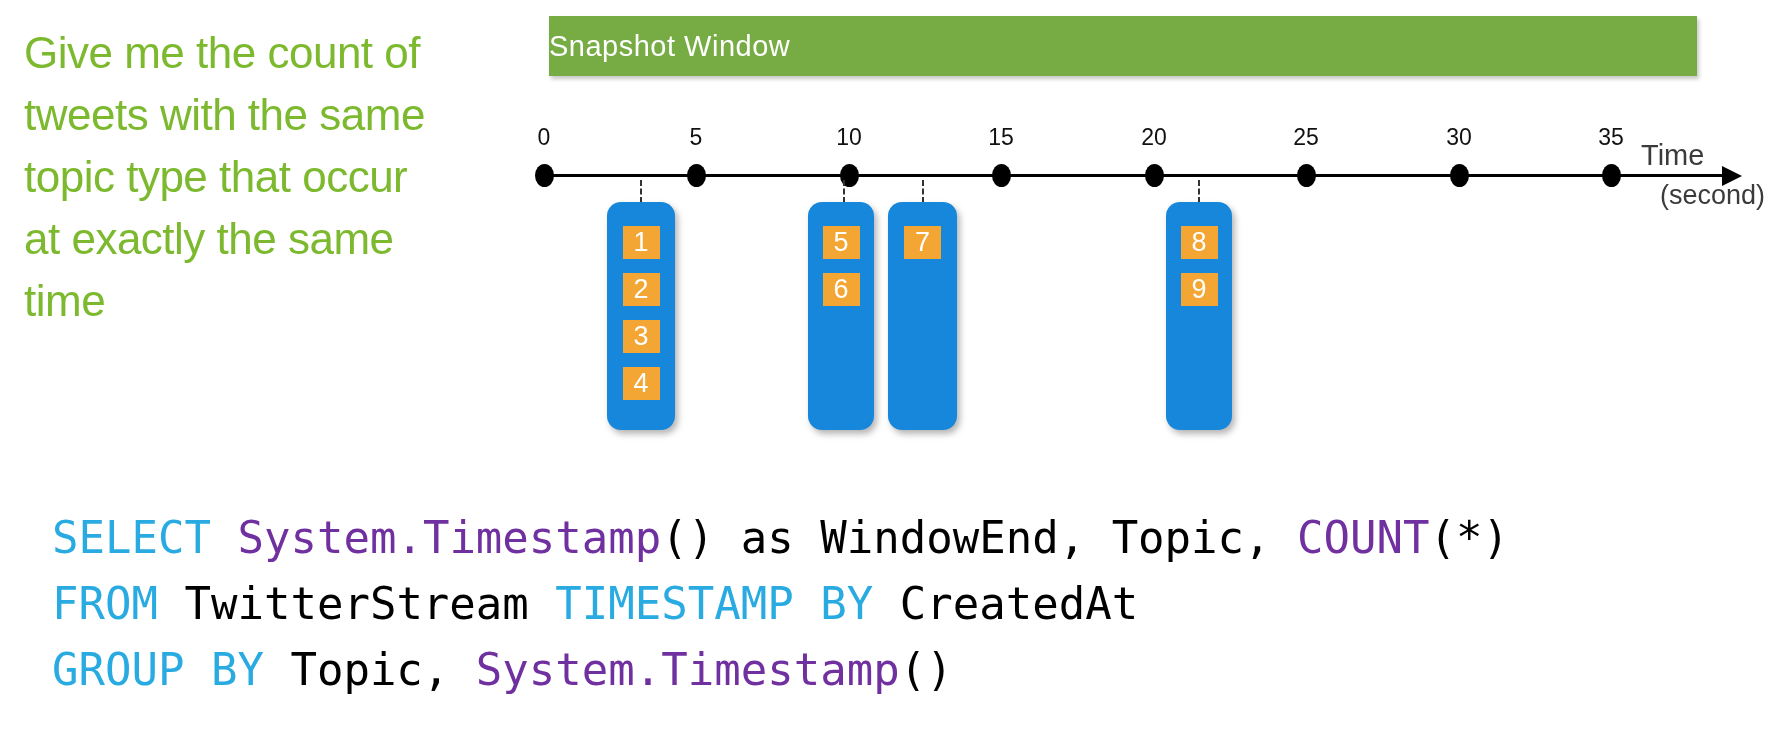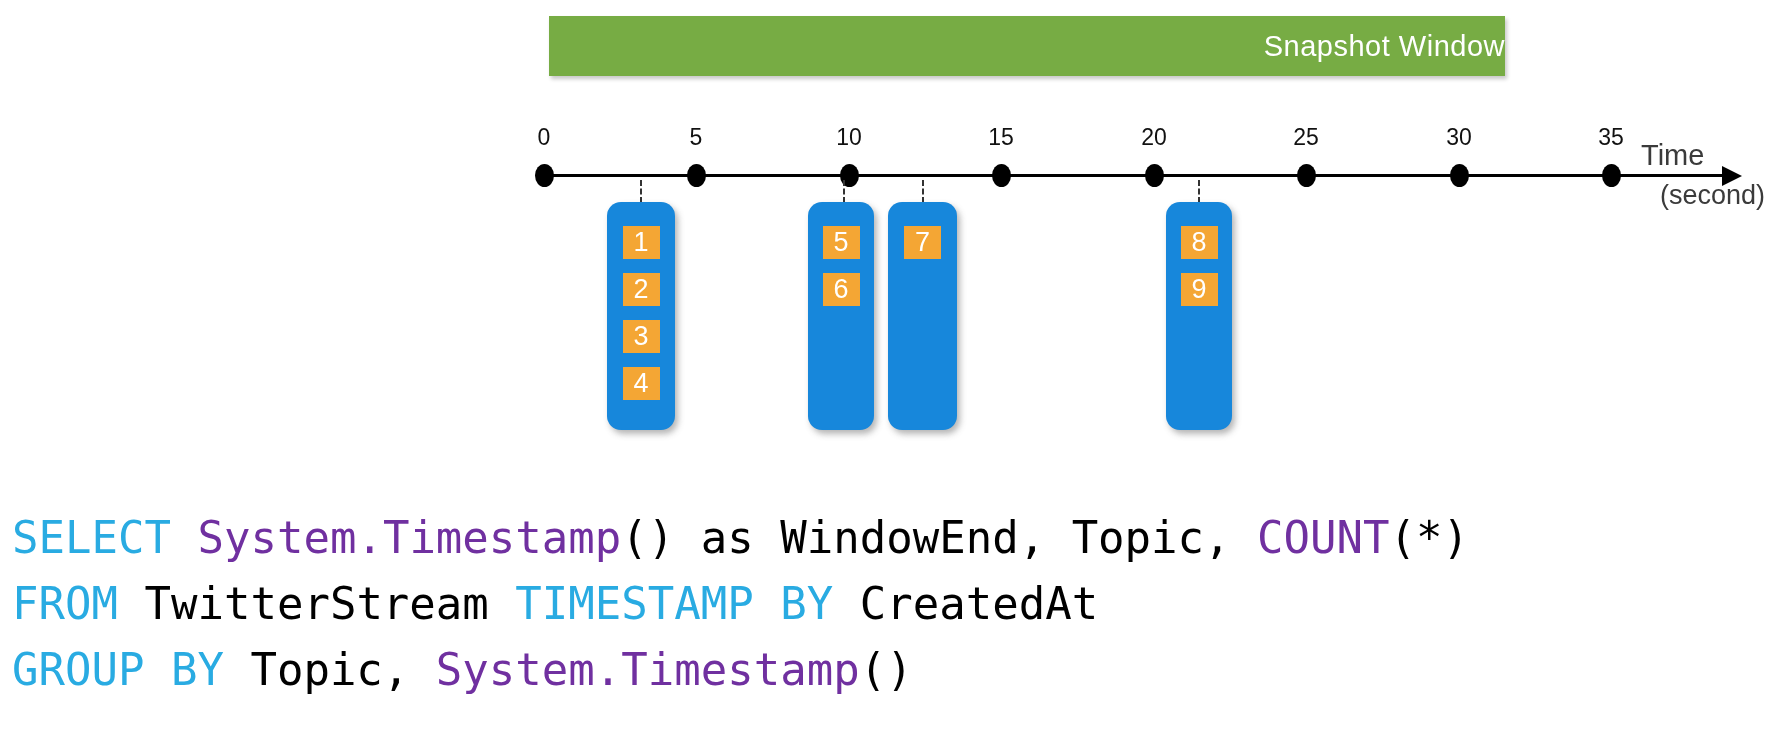--- a/index.html
+++ b/index.html
@@ -11,22 +11,22 @@
     font-family:"Liberation Sans", sans-serif;
   }
   
   #prompt{
     position:absolute;left:24px;top:22px;
     font-size:44px;line-height:62px;
     letter-spacing:-0.5px;
   }
   
   #banner{
-    position:absolute;left:549px;top:16px;width:956px;height:60px;
-    display:flex;align-items:center;justify-content:flex-end;
+    position:absolute;left:549px;top:16px;width:1148px;height:60px;
+    display:flex;align-items:center;justify-content:flex-start;
     box-shadow:2px 3px 4px rgba(0,0,0,0.22);
   }
   #banner .banner-label{
     color:#ffffff;font-size:29px;font-weight:300;letter-spacing:0.5px;
   }
   
   .axis-line{position:absolute;top:174px;height:3px;background:#000;}
   .arrow-head{
     position:absolute;top:166px;width:0;height:0;
     border-top:10px solid transparent;border-bottom:10px solid transparent;
@@ -58,27 +58,34 @@
     display:flex;align-items:center;justify-content:center;
     color:#ffffff;font-size:27px;
   }
   
   #code{
     position:absolute;left:12px;top:505px;
     font-family:"DejaVu Sans Mono","Liberation Mono",monospace;
     font-size:44px;line-height:66px;
     white-space:pre;
   }
-  .code-line{height:66px;}
+  .code-line{height:66px;margin-left:40px;}
 </style>
 </head>
 <body>
 
 <div class="slide">
 
+  <div id="prompt" style="color: rgb(124, 185, 46);">
+      <div class="prompt-line">Give me the count of</div>
+      <div class="prompt-line">tweets with the same</div>
+      <div class="prompt-line">topic type that occur</div>
+      <div class="prompt-line">at exactly the same</div>
+      <div class="prompt-line">time</div>
+    </div>
 
   <div id="banner" style="background: rgb(119, 172, 68);">
     <span class="banner-label">Snapshot Window</span>
   </div>
 
   <div id="timeline">
     <div id="axis-line" class="axis-line" style="left: 536px; width: 1186px;"></div>
     <div id="arrow-head" class="arrow-head" style="left: 1722px;"></div>
     <div id="ticks">
         <div class="tick-dot" style="left: 534.5px;"></div>

